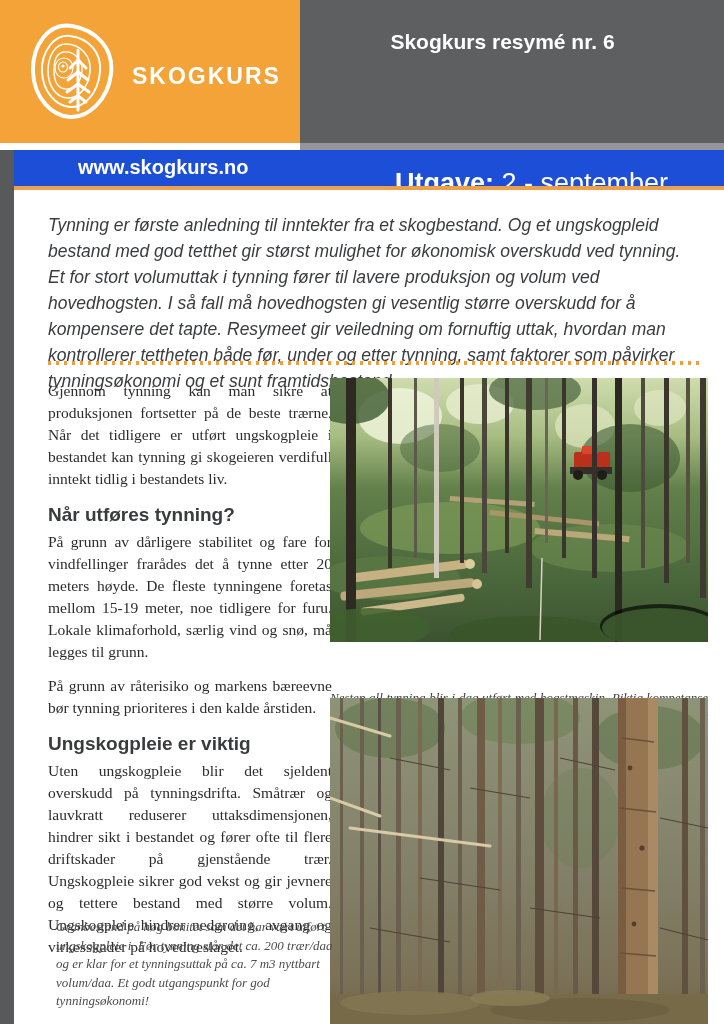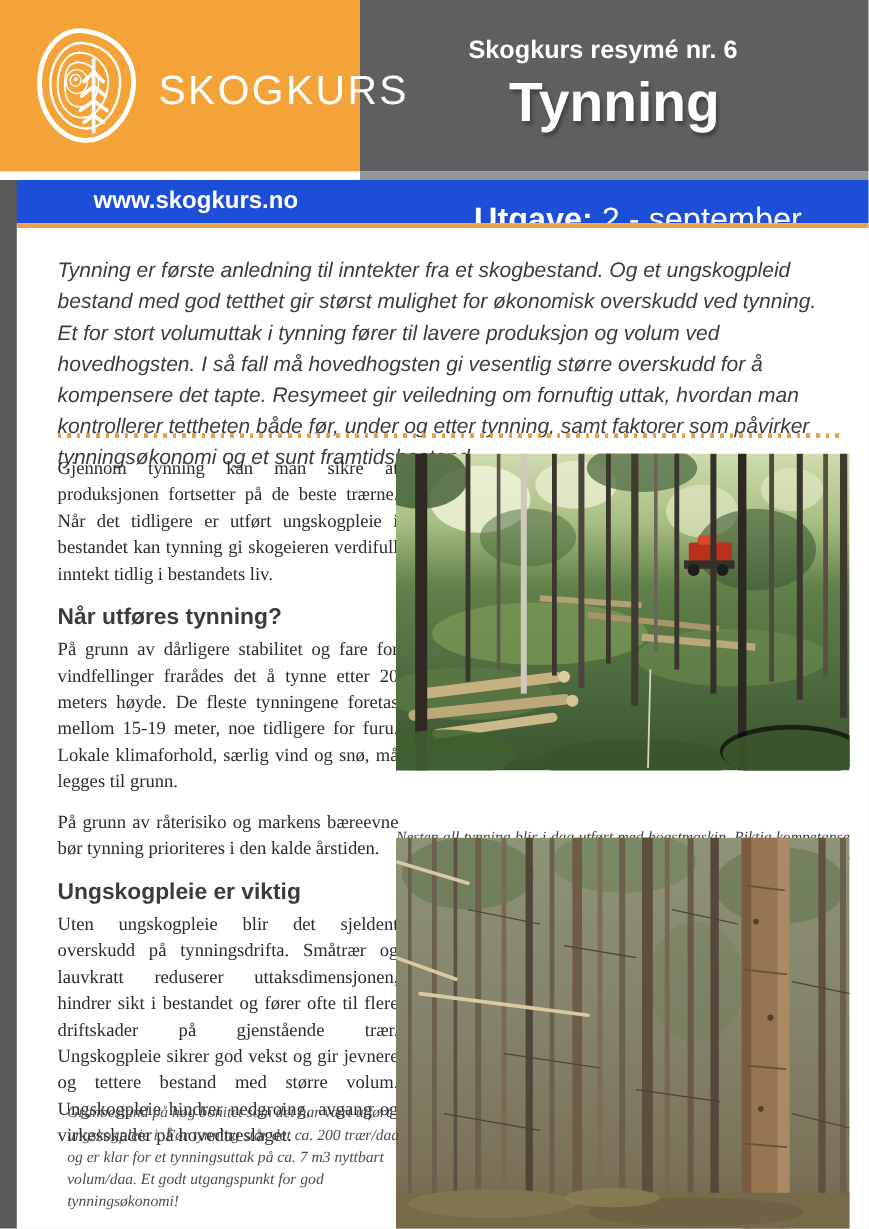--- a/index.html
+++ b/index.html
@@ -5,21 +5,21 @@
   html,body{margin:0;padding:0;background:#e9e9e9;}
   .page{position:relative;width:724px;height:1024px;background:#ffffff;overflow:hidden;
         font-family:"Liberation Sans",sans-serif;}
   
   .hdr-orange{position:absolute;left:0;top:0;width:300px;height:143px;background:#f3a338;}
   .hdr-gray{position:absolute;left:300px;top:0;width:424px;height:143px;background:#5d5f61;}
   .gap-left{position:absolute;left:0;top:143px;width:300px;height:7px;background:#ffffff;}
   .gap-right{position:absolute;left:300px;top:143px;width:424px;height:7px;background:#95969a;}
   .logo-wrap{position:absolute;left:26px;top:22px;display:flex;align-items:center;}
   .logo-mark{width:92px;height:100px;}
-  .logo-text{color:#ffffff;font-size:34px;font-weight:normal;letter-spacing:2px;margin-left:14px;margin-top:8px;}
+  .logo-text{color:#ffffff;font-size:23px;font-weight:bold;letter-spacing:2px;margin-left:14px;margin-top:8px;}
   .series-title{position:absolute;left:300px;top:30px;width:405px;text-align:center;
         color:#ffffff;font-size:21px;font-weight:bold;}
   .doc-title{position:absolute;left:300px;top:58px;width:424px;text-align:center;
         color:#ffffff;font-size:46px;font-weight:bold;text-shadow:2px 3px 3px rgba(0,0,0,0.30);}
   
   .infobar{position:absolute;left:0;top:150px;width:724px;height:36px;background:#1d4ed8;}
   .infobar .site{position:absolute;left:78px;top:6px;color:#ffffff;font-size:20px;font-weight:bold;}
   .infobar .edition{position:absolute;left:395px;top:6px;color:#ffffff;font-size:27px;margin-top:12px;}
   .infobar .edition b{font-weight:bold;}
   .orange-rule{position:absolute;left:14px;top:186px;width:710px;height:4px;background:#eda04b;}
@@ -77,21 +77,20 @@
         <line x1="52" y1="62" x2="41" y2="70"></line>
           <line x1="52" y1="62" x2="63" y2="70"></line>
         <line x1="52" y1="74" x2="44" y2="80"></line>
           <line x1="52" y1="74" x2="60" y2="80"></line>
       </g>
     </svg>
     <span class="logo-text">SKOGKURS</span>
   </div>
 
   <div class="series-title">Skogkurs resymé nr. 6</div>
-  <div class="doc-title">Tynning</div>
 
   <div class="infobar">
     <span class="site">www.skogkurs.no</span>
     <span class="edition"><b>Utgave:</b><span> 2 - september 2013</span></span>
   </div>
   <div class="orange-rule"></div>
   <div class="left-strip"></div>
 
   <div class="intro">
     <p>Tynning er første anledning til inntekter fra et skogbestand. Og et ungskogpleid bestand med god tetthet gir størst mulighet for økonomisk overskudd ved tynning.</p>

